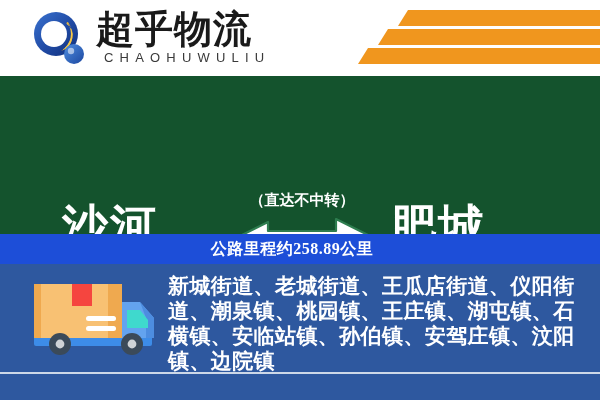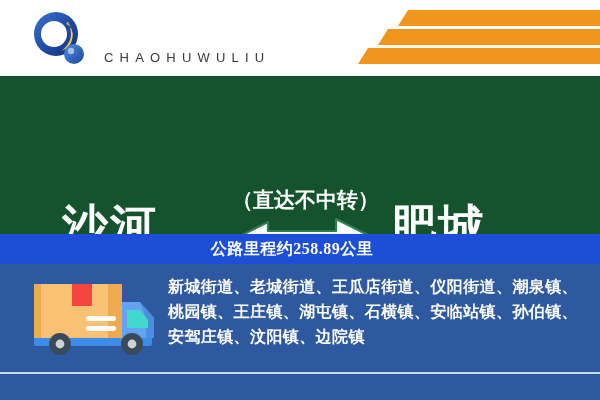--- a/index.html
+++ b/index.html
@@ -79,21 +79,21 @@
 
   .route-mid {
     position: absolute;
     left: 232px; top: 115px;
     width: 140px;
     text-align: center;
   }
   .route-note {
     font-family: "Liberation Serif", "DejaVu Serif", serif;
     font-weight: bold;
-    font-size: 21px;
+    font-size: 15px;
     color: #ffffff;
     white-space: nowrap;
     line-height: 18px;
   }
   .route-arrow {
     margin: 5px 0 4px 0;
     line-height: 0;
   }
   .route-sub {
     font-family: "Liberation Serif", "DejaVu Serif", serif;
@@ -135,21 +135,21 @@
     position: absolute;
     left: 28px; top: 12px;
     width: 136px; height: 84px;
   }
   .area-list {
     position: absolute;
     left: 168px; top: 10px;
     width: 420px;
     font-family: "Liberation Serif", "DejaVu Serif", serif;
     font-weight: bold;
-    font-size: 16px;
+    font-size: 21px;
     line-height: 25px;
     color: #ffffff;
     letter-spacing: 0.4px;
   }
   .divider {
     position: absolute;
     left: 0; top: 108px;
     width: 600px; height: 2px;
     background: #e9eef5;
     opacity: 0.85;
@@ -177,20 +177,21 @@
         </defs>
         <circle cx="26" cy="24" r="22" fill="url(#lg1)"></circle>
         <circle cx="24" cy="24" r="13" fill="#ffffff"></circle>
         <path d="M38 12 A20 20 0 0 1 31 41 A16.5 16.5 0 0 0 36.5 12.5 Z" fill="#f2b632"></path>
         <path d="M37.5 13 A19 19 0 0 1 32 40 A15 15 0 0 0 36.2 13.5 Z" fill="#f6c948"></path>
         <circle cx="44" cy="44" r="10" fill="url(#lg2)"></circle>
         <circle cx="41" cy="41" r="3.2" fill="#ffffff" opacity="0.55"></circle>
       </svg>
     </div>
 
+    <div class="brand-cn">超乎物流</div>
     <div class="brand-en">CHAOHUWULIU</div>
 
     <div class="stripes">
       <svg width="260" height="60" viewBox="0 0 260 60" xmlns="http://www.w3.org/2000/svg">
         <polygon points="68,2 260,2 260,18 58,18" fill="#F0961E"></polygon>
         <polygon points="48,21 260,21 260,37 38,37" fill="#F0961E"></polygon>
         <polygon points="28,40 260,40 260,56 18,56" fill="#F0961E"></polygon>
       </svg>
     </div>
   </div>

